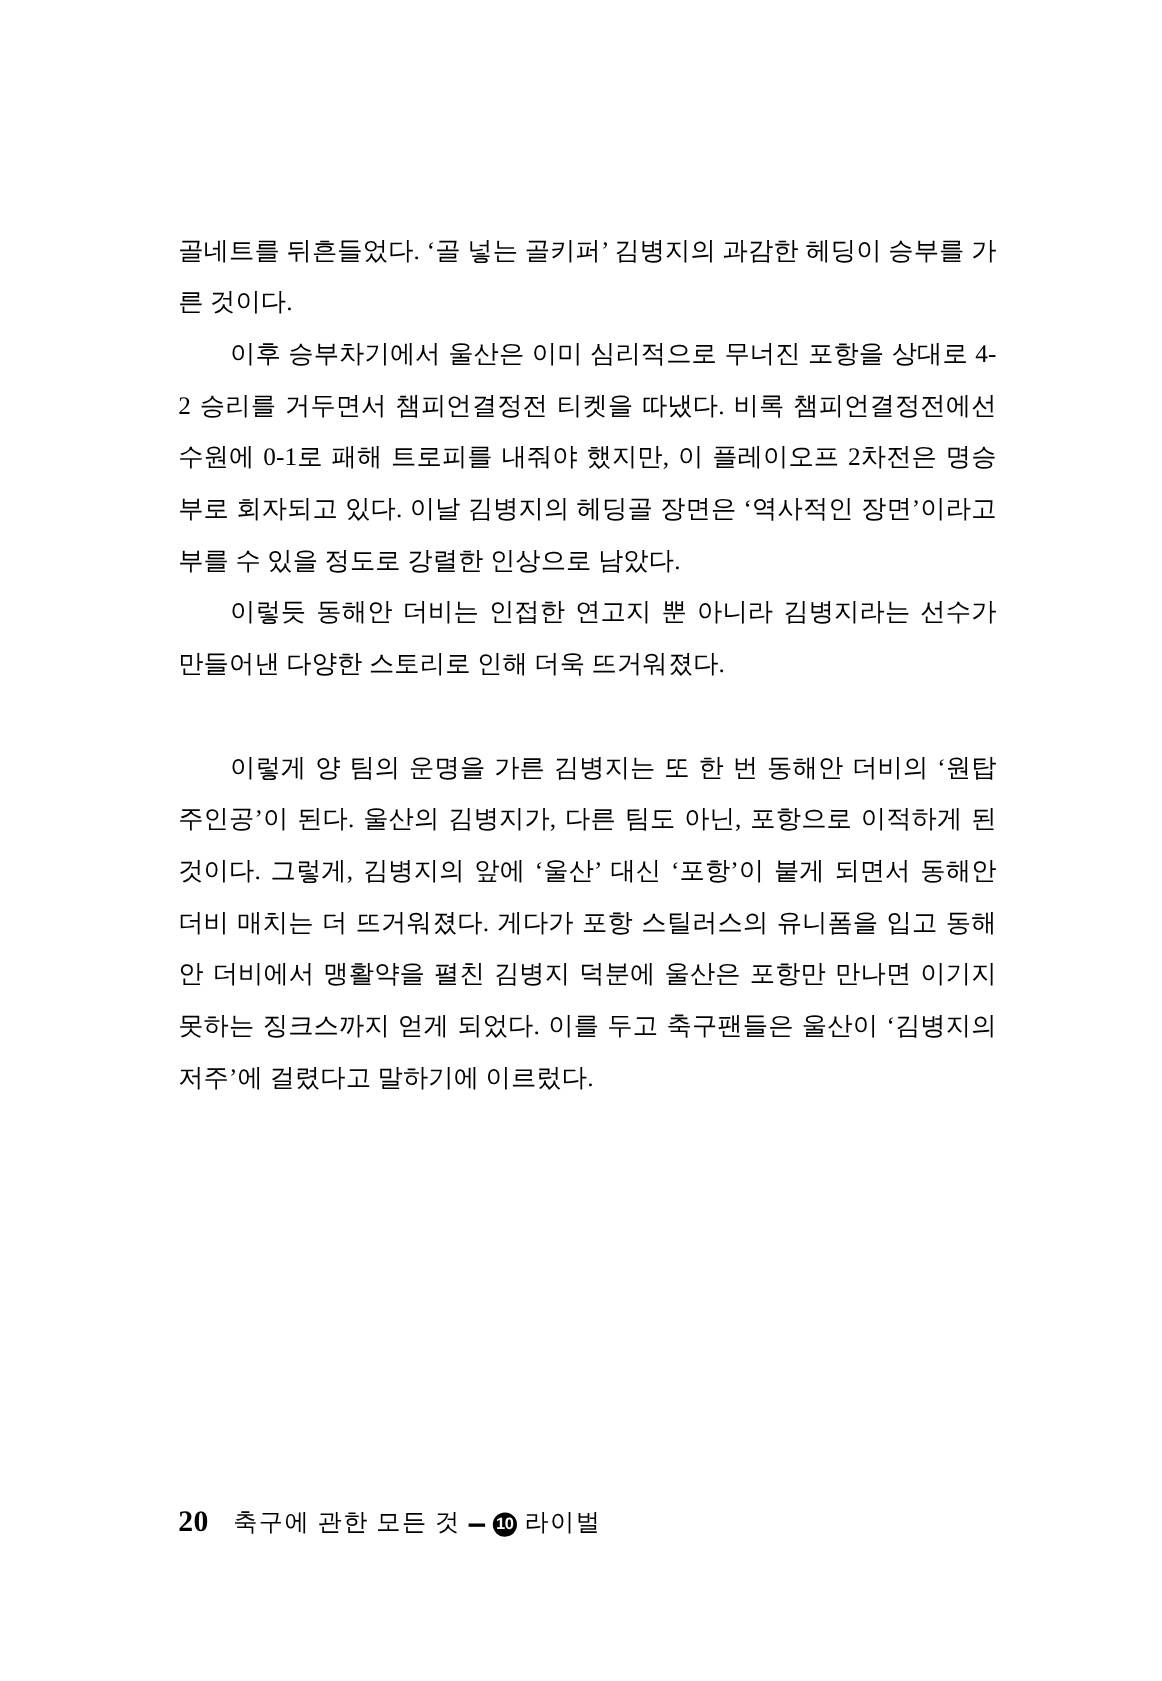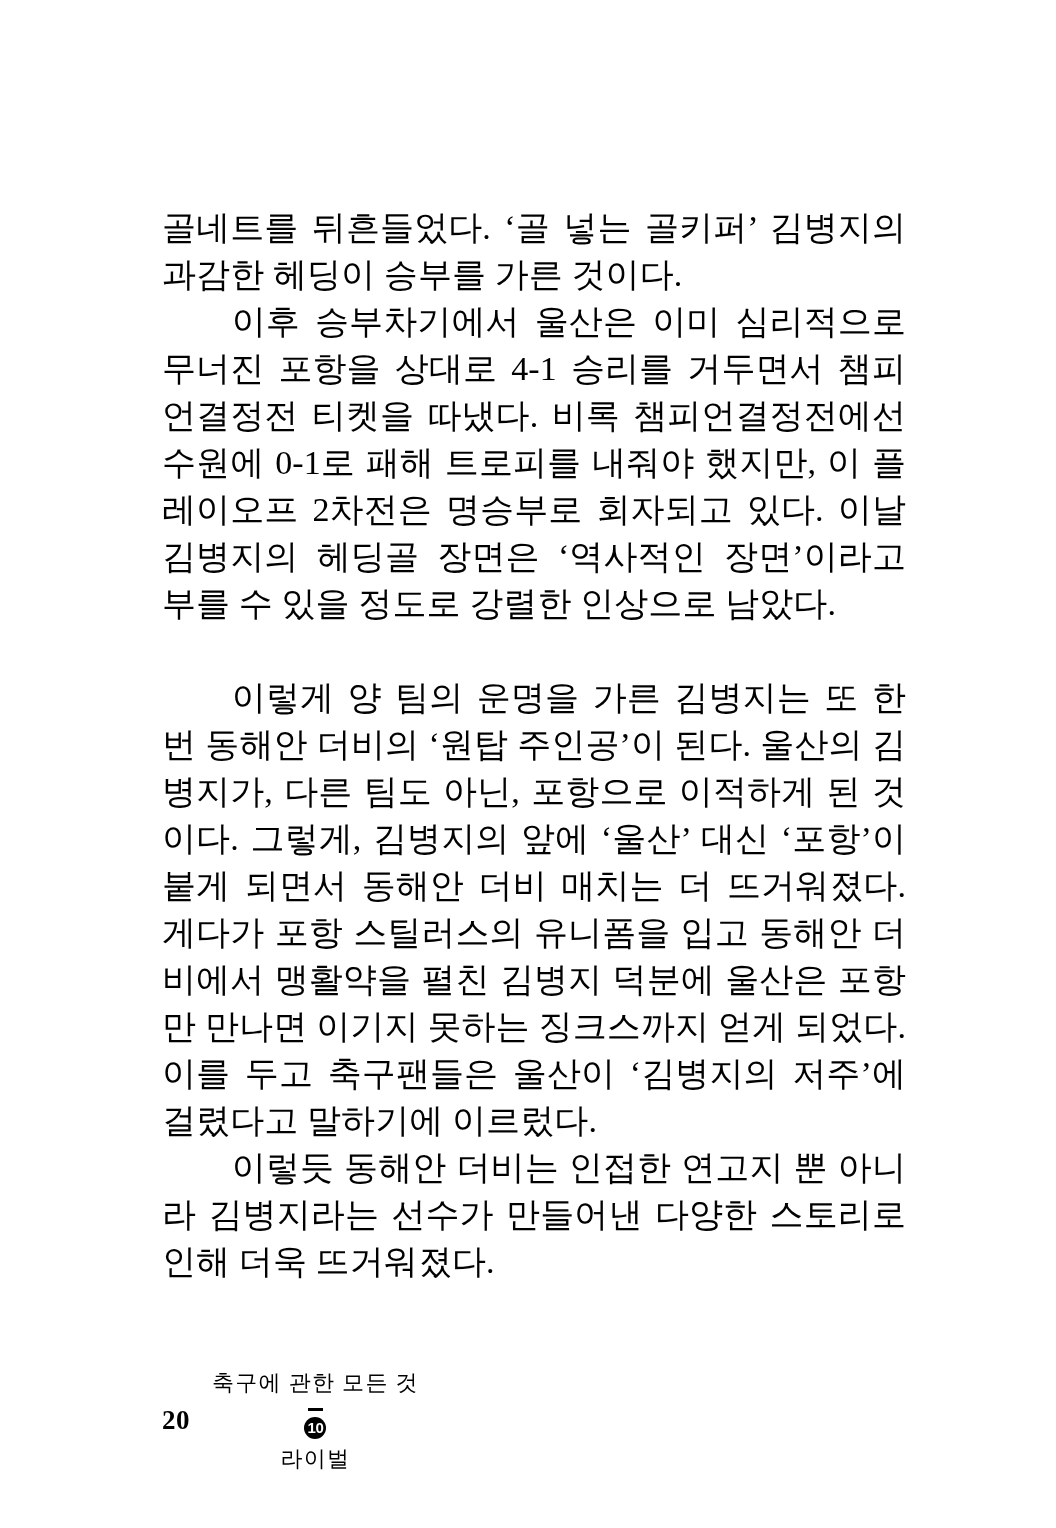--- a/index.html
+++ b/index.html
@@ -22,21 +22,21 @@
   .text-column {
     position: absolute;
     left: 162px;
     top: 204px;
     width: 744px;
   }
 
   .para {
     margin: 0;
     font-family: "Liberation Serif", "DejaVu Serif", serif;
-    font-size: 34px;
+    font-size: 23px;
     line-height: 47px;
     color: #000000;
     text-align: justify;
     text-justify: inter-character;
     word-break: break-all;
     letter-spacing: 0.1px;
   }
 
   .para.indent {
     text-indent: 2.05em;
@@ -66,21 +66,20 @@
   }
 
   .footer-title {
     font-family: "Liberation Serif", "DejaVu Serif", serif;
     font-size: 22px;
     color: #000000;
     letter-spacing: 1.3px;
     display: inline-flex;
     align-items: center;
     gap: 7px;
-    flex-direction: column;
   }
 
   .footer-sep {
     display: inline-block;
     position: relative;
     top: 3px;
     width: 15px;
     height: 2.5px;
     background: #000000;
   }
@@ -104,23 +103,23 @@
     top: 2px;
   }
 </style>
 </head>
 <body>
 
 <div class="page">
 
   <div class="text-column">
     <p class="para">골네트를 뒤흔들었다. ‘골 넣는 골키퍼’ 김병지의 과감한 헤딩이 승부를 가른 것이다.</p>
-    <p class="para indent">이후 승부차기에서 울산은 이미 심리적으로 무너진 포항을 상대로 4-1 승리를 거두면서 챔피언결정전 티켓을 따냈다. 비록 챔피언결정전에선 수원에 0-1로 패해 트로피를 내줘야 했지만, 이 플레이오프 2차전은 명승부로 회자되고 있다. 이날 김병지의 헤딩골 장면은 ‘역사적인 장면’이라고 부를 수 있을 정도로 강렬한 인상으로 남았다.</p>
+    <p class="para indent">이후 승부차기에서 울산은 이미 심리적으로 무너진 포항을 상대로 4-2 승리를 거두면서 챔피언결정전 티켓을 따냈다. 비록 챔피언결정전에선 수원에 0-1로 패해 트로피를 내줘야 했지만, 이 플레이오프 2차전은 명승부로 회자되고 있다. 이날 김병지의 헤딩골 장면은 ‘역사적인 장면’이라고 부를 수 있을 정도로 강렬한 인상으로 남았다.</p>
+    <p class="para indent">이렇듯 동해안 더비는 인접한 연고지 뿐 아니라 김병지라는 선수가 만들어낸 다양한 스토리로 인해 더욱 뜨거워졌다.</p>
     <p class="para indent gap-before">이렇게 양 팀의 운명을 가른 김병지는 또 한 번 동해안 더비의 ‘원탑 주인공’이 된다. 울산의 김병지가, 다른 팀도 아닌, 포항으로 이적하게 된 것이다. 그렇게, 김병지의 앞에 ‘울산’ 대신 ‘포항’이 붙게 되면서 동해안 더비 매치는 더 뜨거워졌다. 게다가 포항 스틸러스의 유니폼을 입고 동해안 더비에서 맹활약을 펼친 김병지 덕분에 울산은 포항만 만나면 이기지 못하는 징크스까지 얻게 되었다. 이를 두고 축구팬들은 울산이 ‘김병지의 저주’에 걸렸다고 말하기에 이르렀다.</p>
-    <p class="para indent">이렇듯 동해안 더비는 인접한 연고지 뿐 아니라 김병지라는 선수가 만들어낸 다양한 스토리로 인해 더욱 뜨거워졌다.</p>
   </div>
 
   <div class="footer">
     <span class="footer-pageno">20</span>
     <span class="footer-title">
       <span>축구에 관한 모든 것</span>
       <span class="footer-sep"></span>
       <span class="circled-num">10</span>
       <span>라이벌</span>
     </span>

